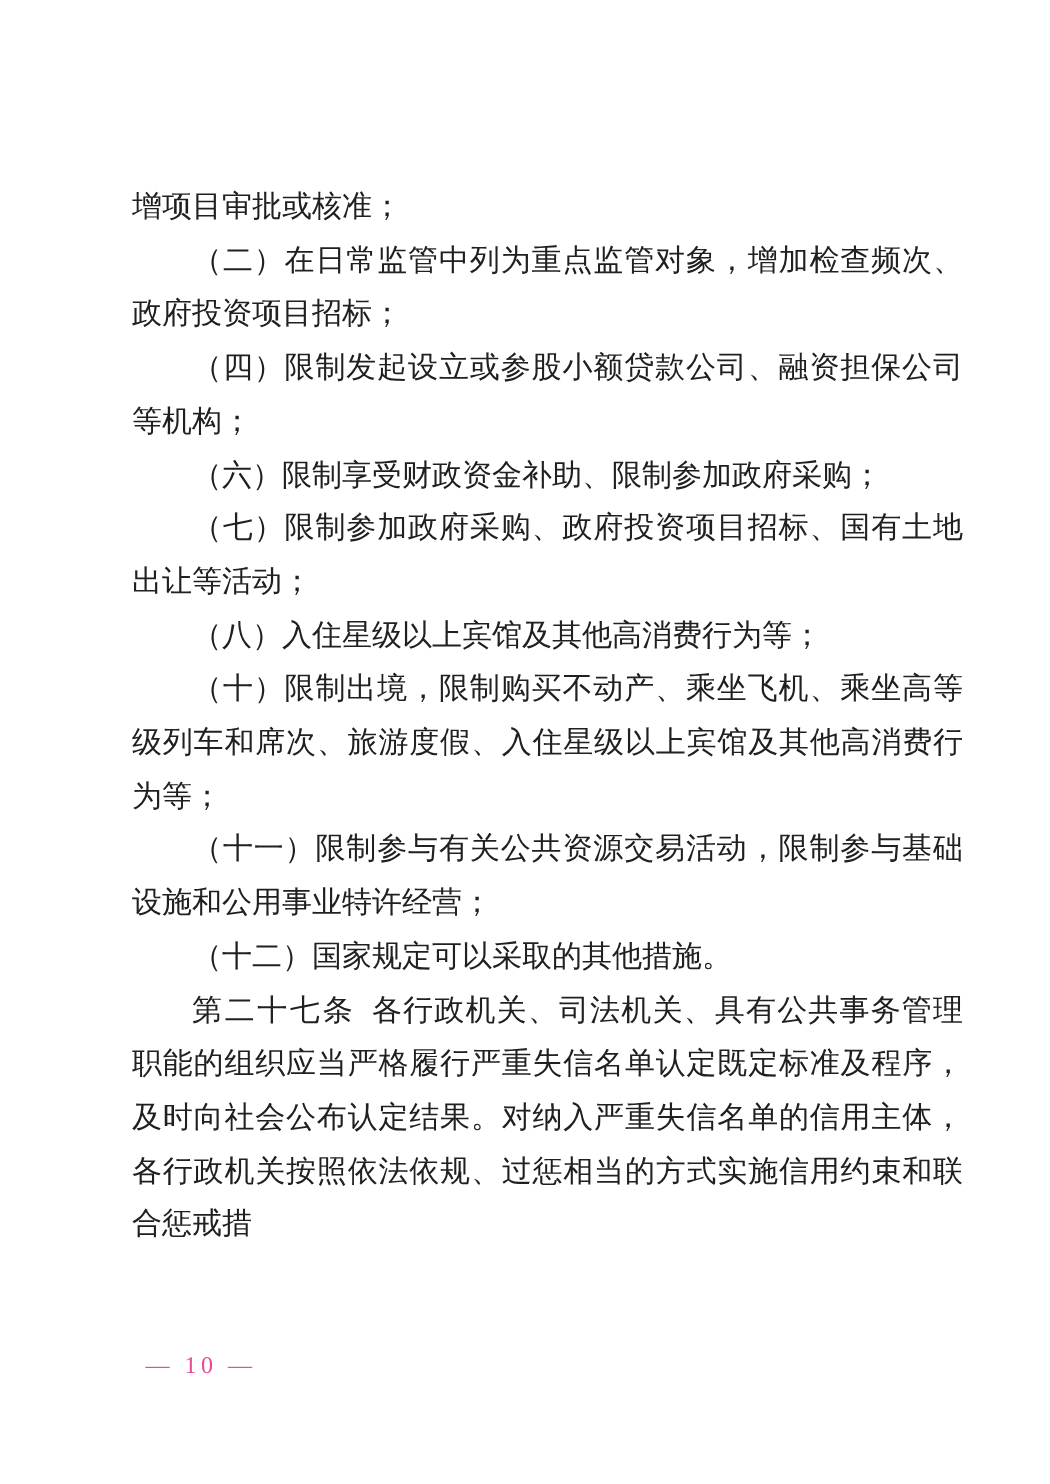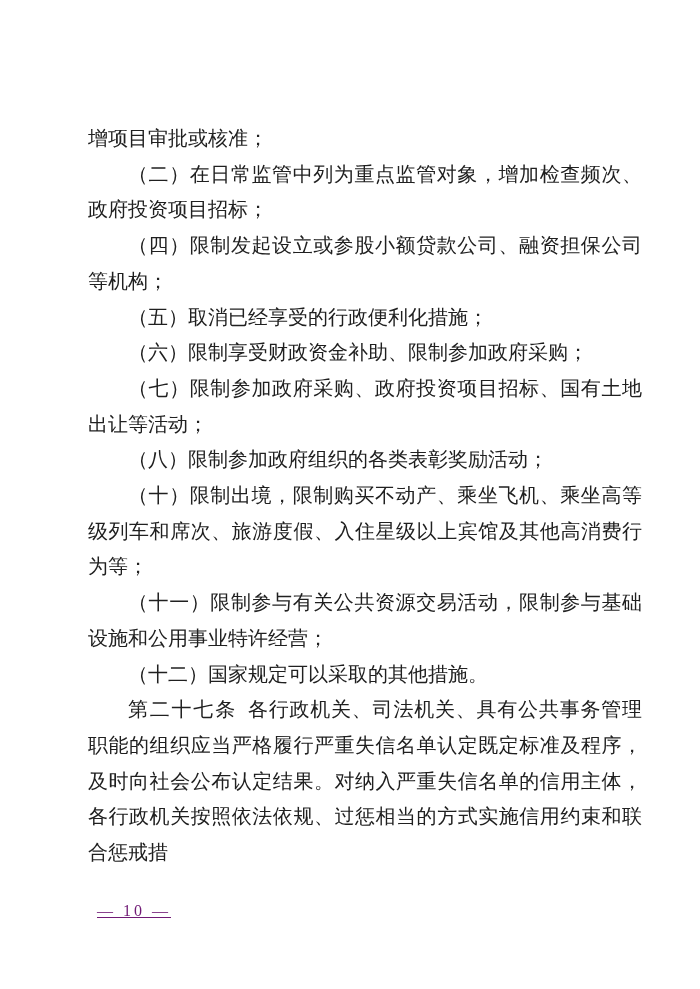--- a/index.html
+++ b/index.html
@@ -38,36 +38,34 @@
     font-weight: normal;
     margin-right: 0.55em;
     letter-spacing: 1px;
   }
   .page-number {
     position: absolute;
     left: 97px;
     top: 902px;
     font-size: 16px;
     letter-spacing: 3px;
-    color: #701a75;
-    text-decoration: underline;
+    color: #ec4899;
   }
 </style>
 </head>
 <body>
 
 <div class="page">
   <div class="content">
     <p class="continuation">增项目审批或核准；</p>
     <p>（二）在日常监管中列为重点监管对象，增加检查频次、政府投资项目招标；</p>
     <p>（四）限制发起设立或参股小额贷款公司、融资担保公司等机构；</p>
-    <p>（五）取消已经享受的行政便利化措施；</p>
     <p>（六）限制享受财政资金补助、限制参加政府采购；</p>
     <p>（七）限制参加政府采购、政府投资项目招标、国有土地出让等活动；</p>
-    <p>（八）限制参加政府组织的各类表彰奖励活动；</p>
+    <p>（八）入住星级以上宾馆及其他高消费行为等；</p>
     <p>（十）限制出境，限制购买不动产、乘坐飞机、乘坐高等级列车和席次、旅游度假、入住星级以上宾馆及其他高消费行为等；</p>
     <p>（十一）限制参与有关公共资源交易活动，限制参与基础设施和公用事业特许经营；</p>
     <p>（十二）国家规定可以采取的其他措施。</p>
     <p>
       <b class="article-no">第二十七条</b><span>各行政机关、司法机关、具有公共事务管理职能的组织应当严格履行严重失信名单认定既定标准及程序，及时向社会公布认定结果。对纳入严重失信名单的信用主体，各行政机关按照依法依规、过惩相当的方式实施信用约束和联合惩戒措</span>
     </p>
   </div>
   <div class="page-number">— 10 —</div>
 </div>
 

